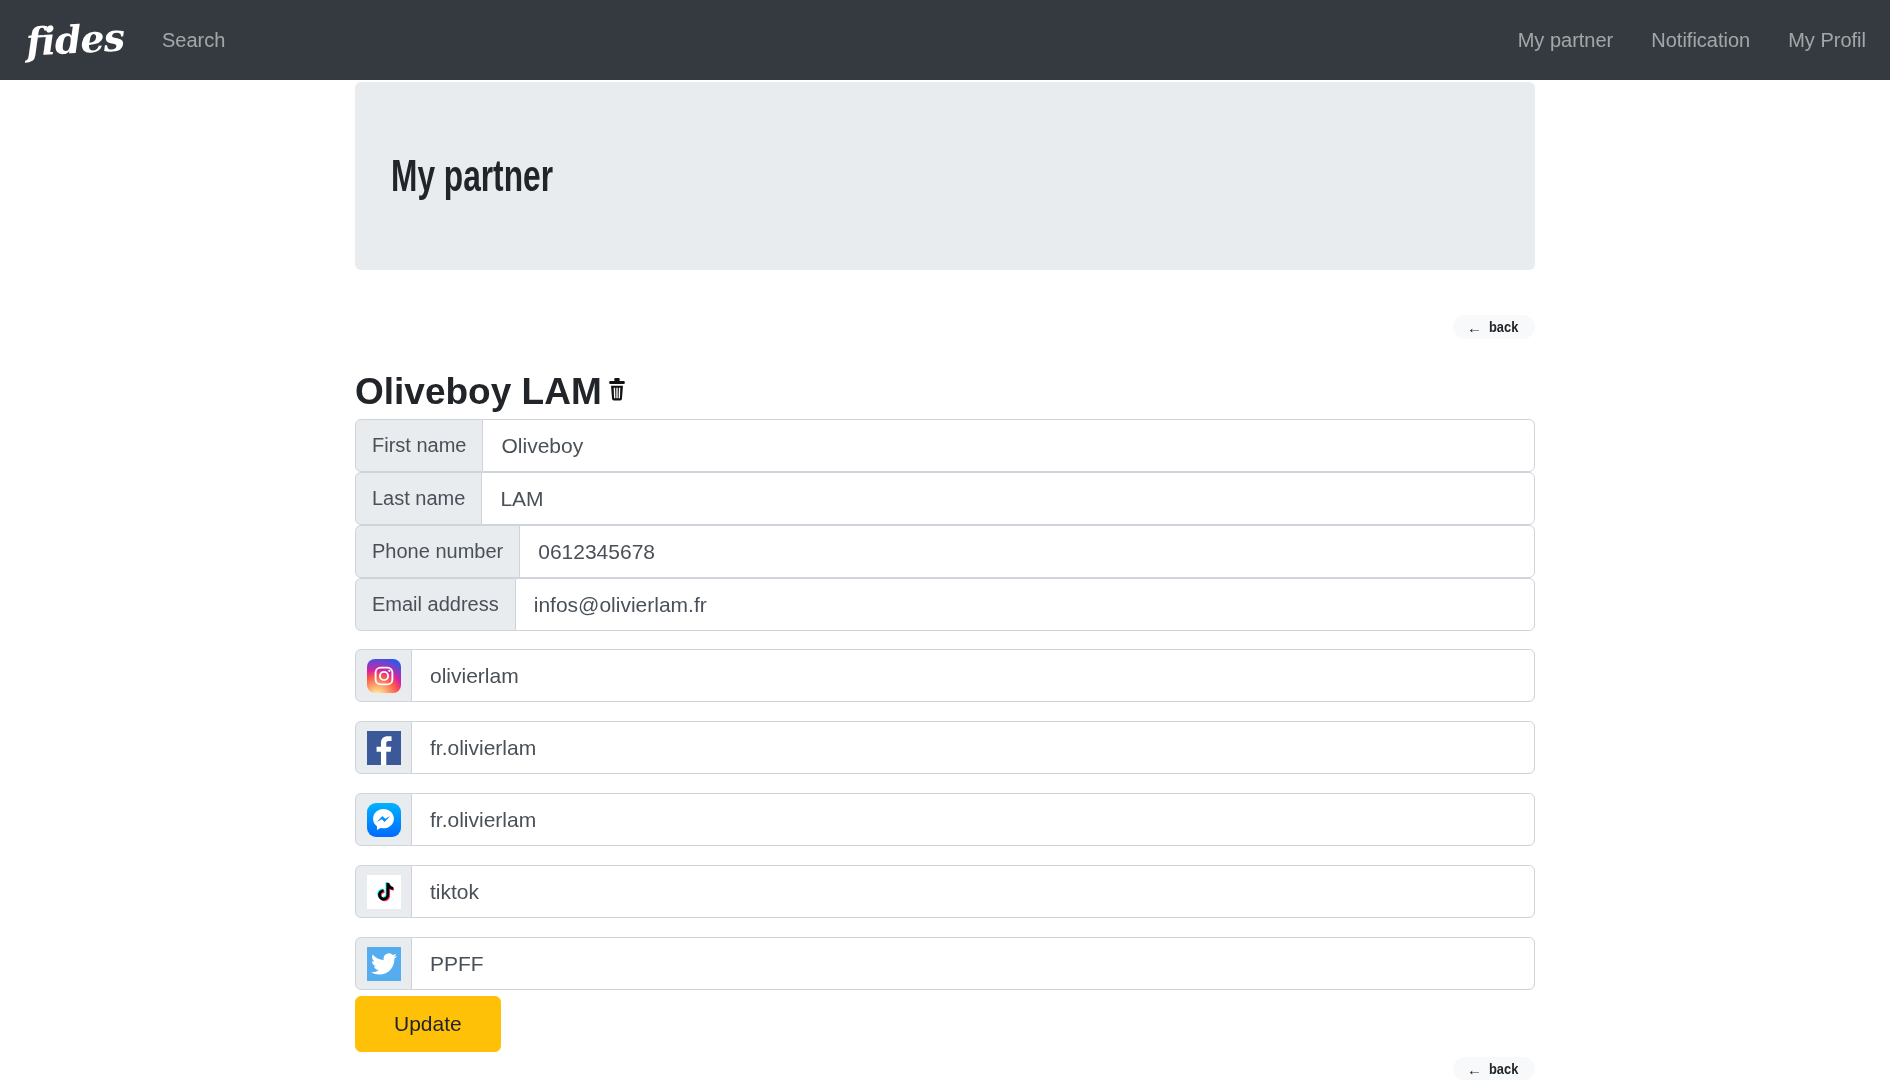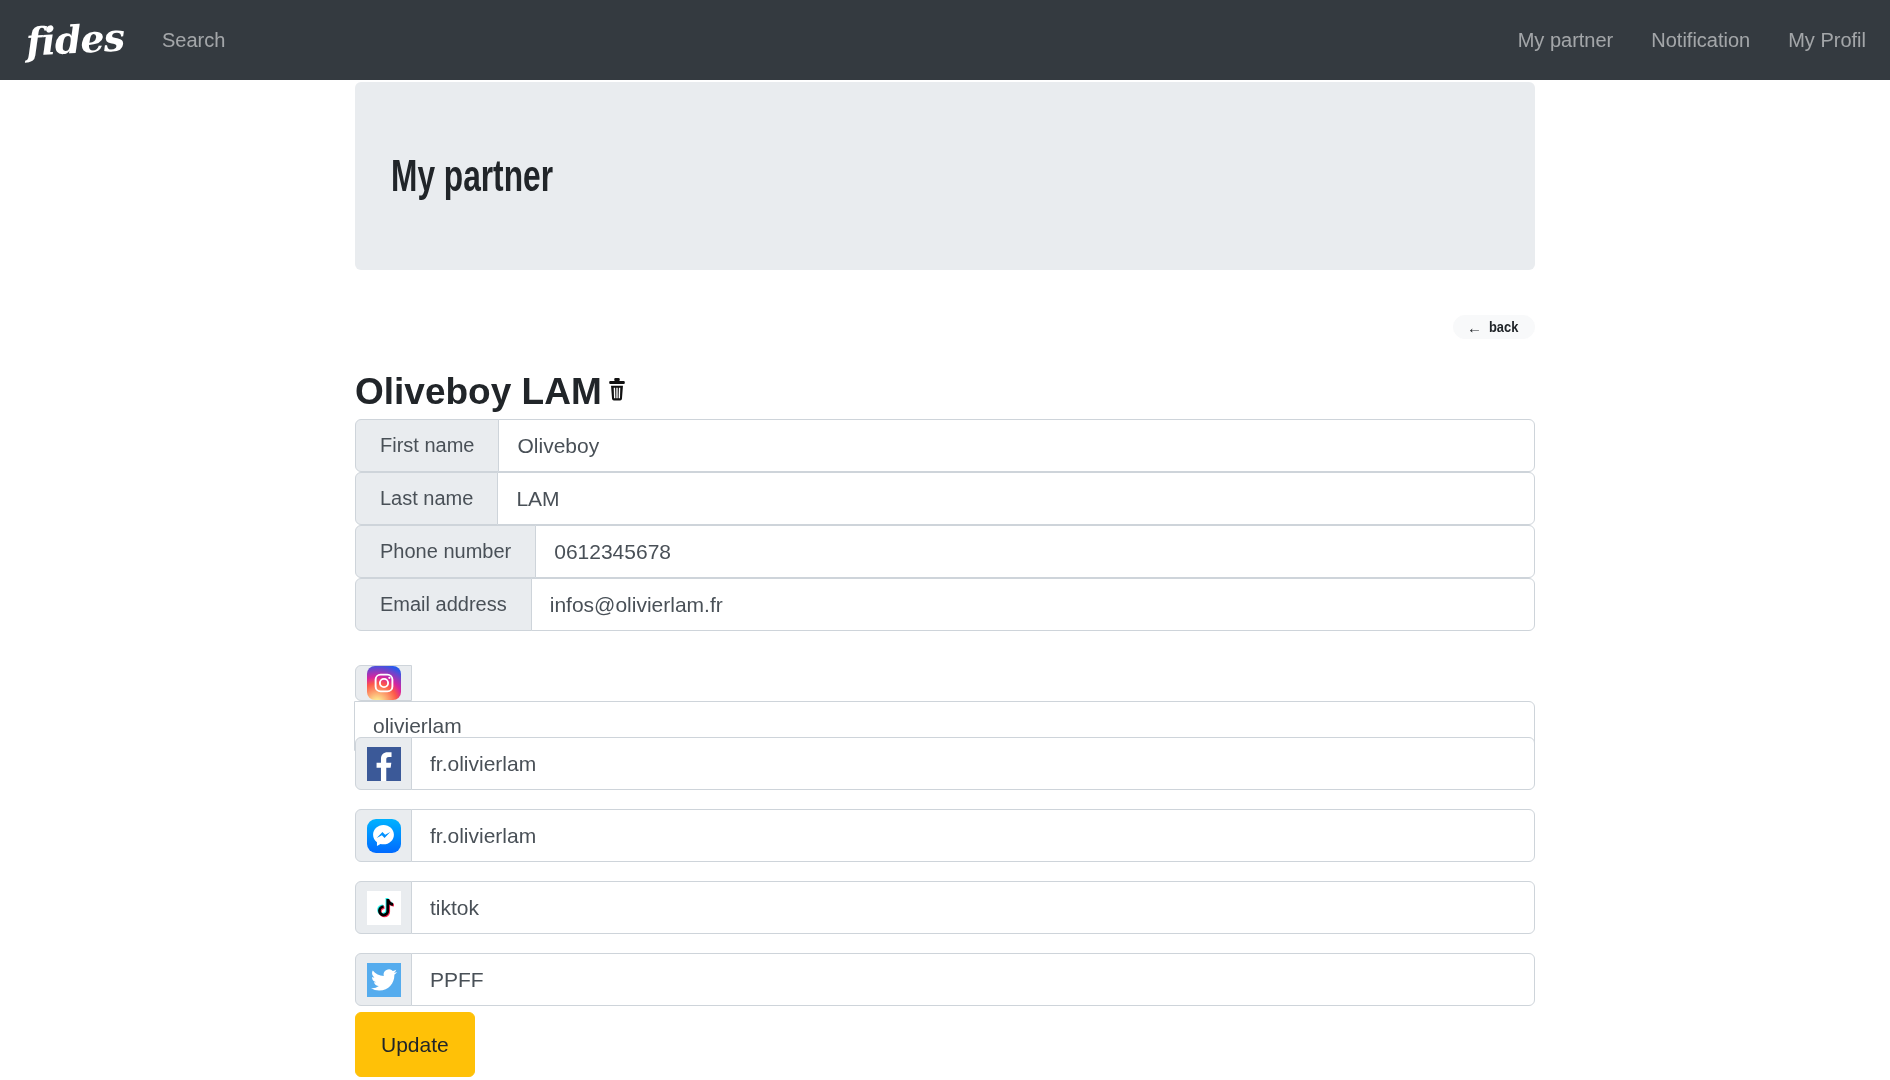--- a/index.html
+++ b/index.html
@@ -37,44 +37,44 @@
   .btn-back .txt { font-size:14px; font-weight:bold; color:#212529;
                    transform:scaleX(.92); transform-origin:left center; }
 
   .title-row { margin-top:34px; display:flex; align-items:flex-start; gap:4px; height:40px; }
   .partner-title { font-size:37px; font-weight:700; color:#212529; line-height:1; }
   .trash-btn { cursor:pointer; display:flex; align-items:center; margin-top:4px; }
 
   
   .igroup { display:flex; margin-top:0; height:53px; }
   .igroup.first { margin-top:6px; }
-  .igroup.social-first { margin-top:34px;flex-direction:column; }
+  .igroup.social-first { margin-top:18px; }
   .igroup.social { margin-top:19px; }
   .igroup-label { background:#e9ecef; border:1px solid #ced4da;
                   border-radius:6px 0 0 6px; display:flex; align-items:center;
-                  padding:0 24px; font-size:20px; color:#495057; white-space:nowrap; }
+                  padding:0 16px; font-size:20px; color:#495057; white-space:nowrap; }
   .igroup-label.icon-cell { width:57px; justify-content:center; padding:0; }
   .igroup input { flex:1; border:1px solid #ced4da; border-radius:0 6px 6px 0;
                   margin-left:-1px; padding:12px 18px; font-size:21px; color:#495057;
                   font-family:"Liberation Sans", sans-serif; background:#fff;
                   outline:none; min-width:0; }
 
   
   .sq { width:34px; height:34px; display:flex; align-items:center; justify-content:center; }
   .ig-bg { border-radius:8px;
            background:radial-gradient(circle at 30% 110%, #fdf497 0%, #fdf497 5%,
                       #fd5949 45%, #d6249f 60%, #285AEB 90%); }
   .fb-bg { background:#3b5998; }
   .ms-bg { border-radius:9px; background:linear-gradient(180deg,#00b2ff,#006aff); }
   .tk-bg { background:#fff; }
   .tw-bg { background:#55acee; }
 
   
   .btn-update { margin-top:6px; background:#ffc107; border:1px solid #ffc107;
-                border-radius:6px; padding:0 25px; height:65px; font-size:21px;
+                border-radius:6px; padding:0 38px; height:56px; font-size:21px;
                 color:#212529; cursor:pointer; font-family:"Liberation Sans", sans-serif; }
 </style>
 </head>
 <body>
 
 <nav class="navbar">
   <div class="brand">fides</div>
   <a class="nav-link nav-left">Search</a>
   <div class="nav-right">
     <a class="nav-link">My partner</a>

